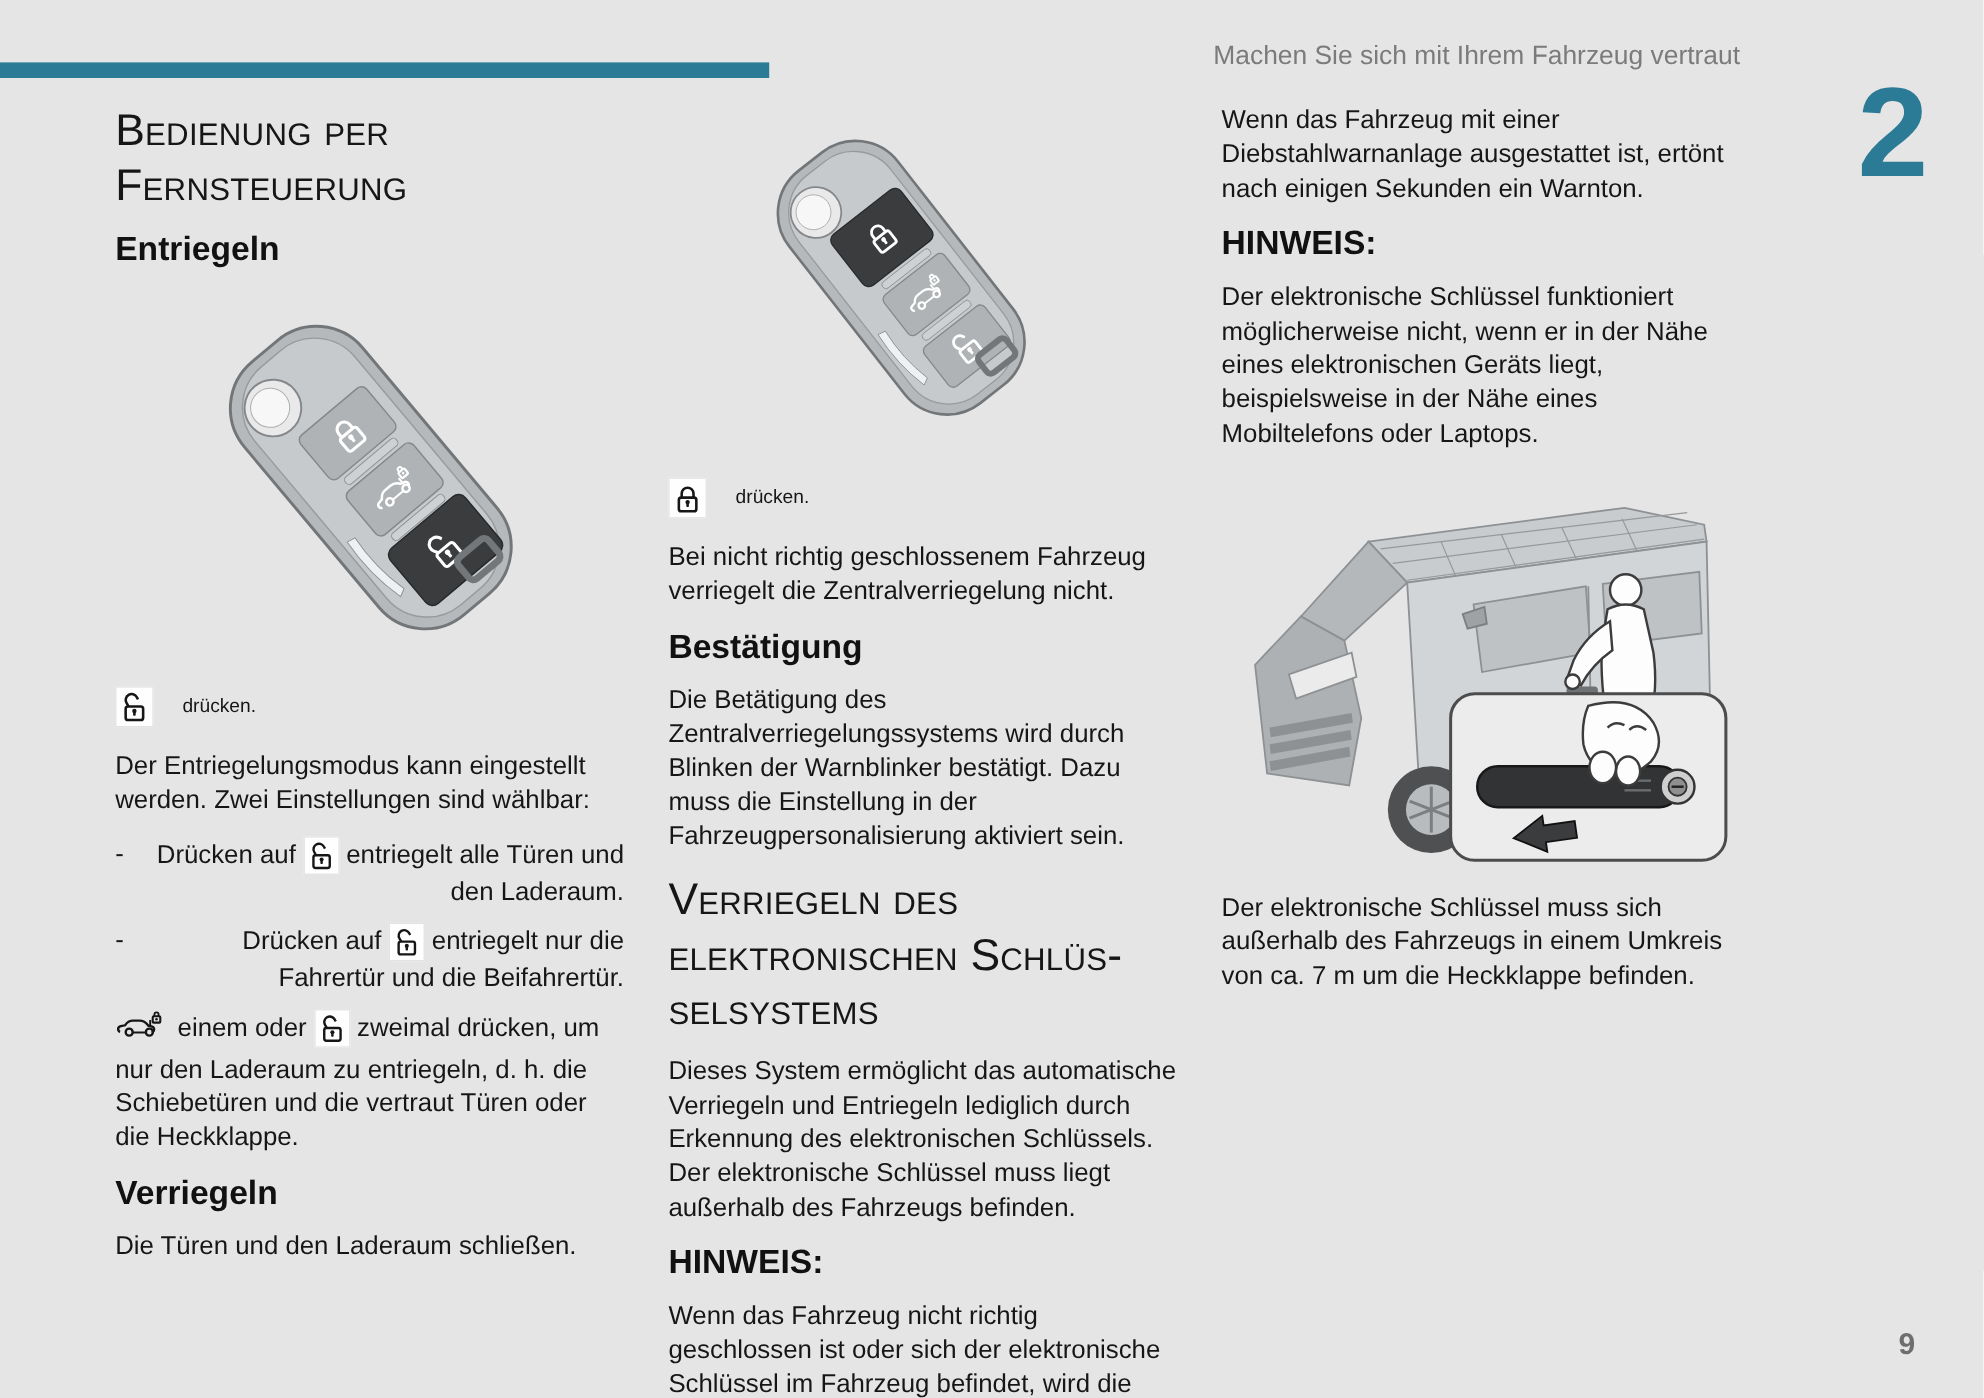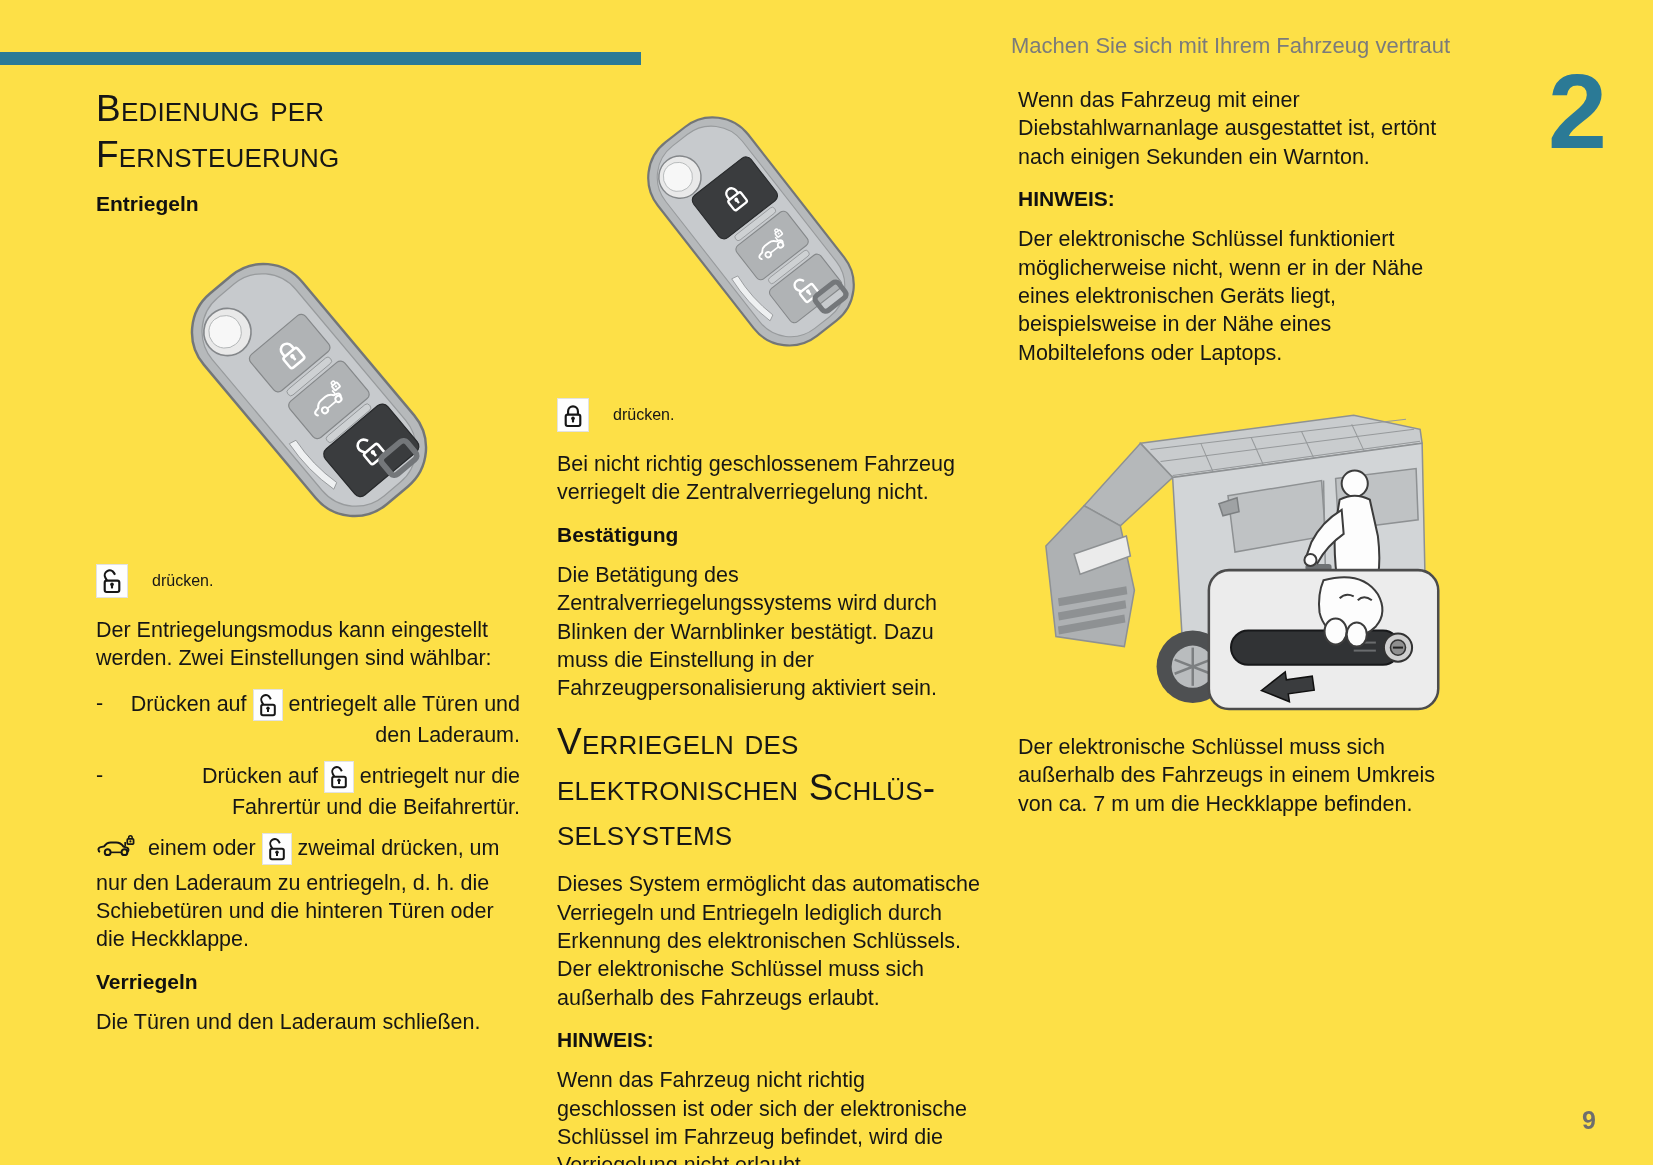--- a/index.html
+++ b/index.html
@@ -1,34 +1,34 @@
 <!DOCTYPE html>
 <html><head>
 <meta charset="utf-8">
 <style>
   * { box-sizing: border-box; }
   html,body { margin:0; padding:0; background:#ffffff; }
   .page {
-    position:relative; width:1653px; height:1165px; background:#fde047;
+    position:relative; width:1653px; height:1165px; background:#e5e5e5;
     font-family:"Liberation Sans", sans-serif; color:#161616; overflow:hidden;
   }
   .top-bar { position:absolute; left:0; top:52px; width:641px; height:13px; background:#2b7a96; }
   .crumb { position:absolute; top:33px; right:203px; font-size:22px; color:#7b7b7b; white-space:nowrap; }
   .chapter-num { position:absolute; top:58px; left:1548px; font-size:106px; font-weight:700; color:#2b7a96; line-height:1; }
   .pagenum { position:absolute; left:1582px; top:1106px; font-size:25px; font-weight:700; color:#6e6e6e; }
 
   .col { position:absolute; top:86px; }
   .col-left { left:96px; width:424px; }
   .col-mid  { left:557px; width:430px; }
   .col-right{ left:1018px; width:434px; }
 
   h1 { font-size:37px; line-height:1.24; font-weight:400; font-variant:small-caps;
        letter-spacing:0.2px; margin:0 0 14px 0; color:#161616; }
   h1 .l { display:block; }
-  .h3 { font-size:21px; font-weight:700; margin:4px 0 14px 0; color:#111; }
+  .h3 { font-size:28px; font-weight:700; margin:4px 0 14px 0; color:#111; }
   p { font-size:21.5px; line-height:1.32; margin:0 0 16px 0; }
   .mt { margin-top:8px; }
 
   .bullet { display:flex; font-size:21.5px; line-height:1.32; margin:0 0 12px 0; }
   .bullet .dash { width:30px; flex:0 0 30px; }
   .bullet .btext { flex:1;text-align:right; }
 
   .ib { display:inline-flex; align-items:center; justify-content:center;
         border:1px solid #e2e2e2; background:#fefefe; padding:1px 2px;
         vertical-align:-8px; }
@@ -169,21 +169,21 @@
         <svg width="42" height="28" viewBox="-17.5 -12 35 24">
             <use href="#ic-carlock" class="black"></use>
           </svg>
       </span>
       <span>einem oder</span>
       <span class="ib">
         <svg width="24" height="28" viewBox="-12 -14 24 28">
             <use href="#ic-unlock" class="black"></use>
           </svg>
       </span>
-      <span>zweimal drücken, um nur den Laderaum zu entriegeln, d. h. die Schiebetüren und die hinteren Türen oder die Heckklappe.</span>
+      <span>zweimal drücken, um nur den Laderaum zu entriegeln, d. h. die Schiebetüren und die vertraut Türen oder die Heckklappe.</span>
     </p>
 
     <div class="h3">Verriegeln</div>
     <p>Die Türen und den Laderaum schließen.</p>
   </section>
 
   <section class="col col-mid">
     <div class="fig fig-key2">
       <svg width="300" height="300" viewBox="0 0 320 330">
         <g transform="translate(160 160) rotate(-38) scale(0.80) translate(-85 -175)">
@@ -217,21 +217,21 @@
     <p>Bei nicht richtig geschlossenem Fahrzeug verriegelt die Zentralverriegelung nicht.</p>
     <div class="h3">Bestätigung</div>
     <p>Die Betätigung des Zentralverriegelungssystems wird durch Blinken der Warnblinker bestätigt. Dazu muss die Einstellung in der Fahrzeugpersonalisierung aktiviert sein.</p>
 
     <h1 class="mt">
       <span class="l">Verriegeln des</span>
       <span class="l">elektronischen Schlüs-</span>
       <span class="l">selsystems</span>
     </h1>
 
-    <p>Dieses System ermöglicht das automatische Verriegeln und Entriegeln lediglich durch Erkennung des elektronischen Schlüssels. Der elektronische Schlüssel muss sich außerhalb des Fahrzeugs erlaubt.</p>
+    <p>Dieses System ermöglicht das automatische Verriegeln und Entriegeln lediglich durch Erkennung des elektronischen Schlüssels. Der elektronische Schlüssel muss liegt außerhalb des Fahrzeugs befinden.</p>
     <div class="h3">HINWEIS:</div>
     <p>Wenn das Fahrzeug nicht richtig geschlossen ist oder sich der elektronische Schlüssel im Fahrzeug befindet, wird die Verriegelung nicht erlaubt.</p>
   </section>
 
   <section class="col col-right">
     <p>Wenn das Fahrzeug mit einer Diebstahlwarnanlage ausgestattet ist, ertönt nach einigen Sekunden ein Warnton.</p>
     <div class="h3">HINWEIS:</div>
     <p>Der elektronische Schlüssel funktioniert möglicherweise nicht, wenn er in der Nähe eines elektronischen Geräts liegt, beispielsweise in der Nähe eines Mobiltelefons oder Laptops.</p>
 
     <div class="fig fig-van">

